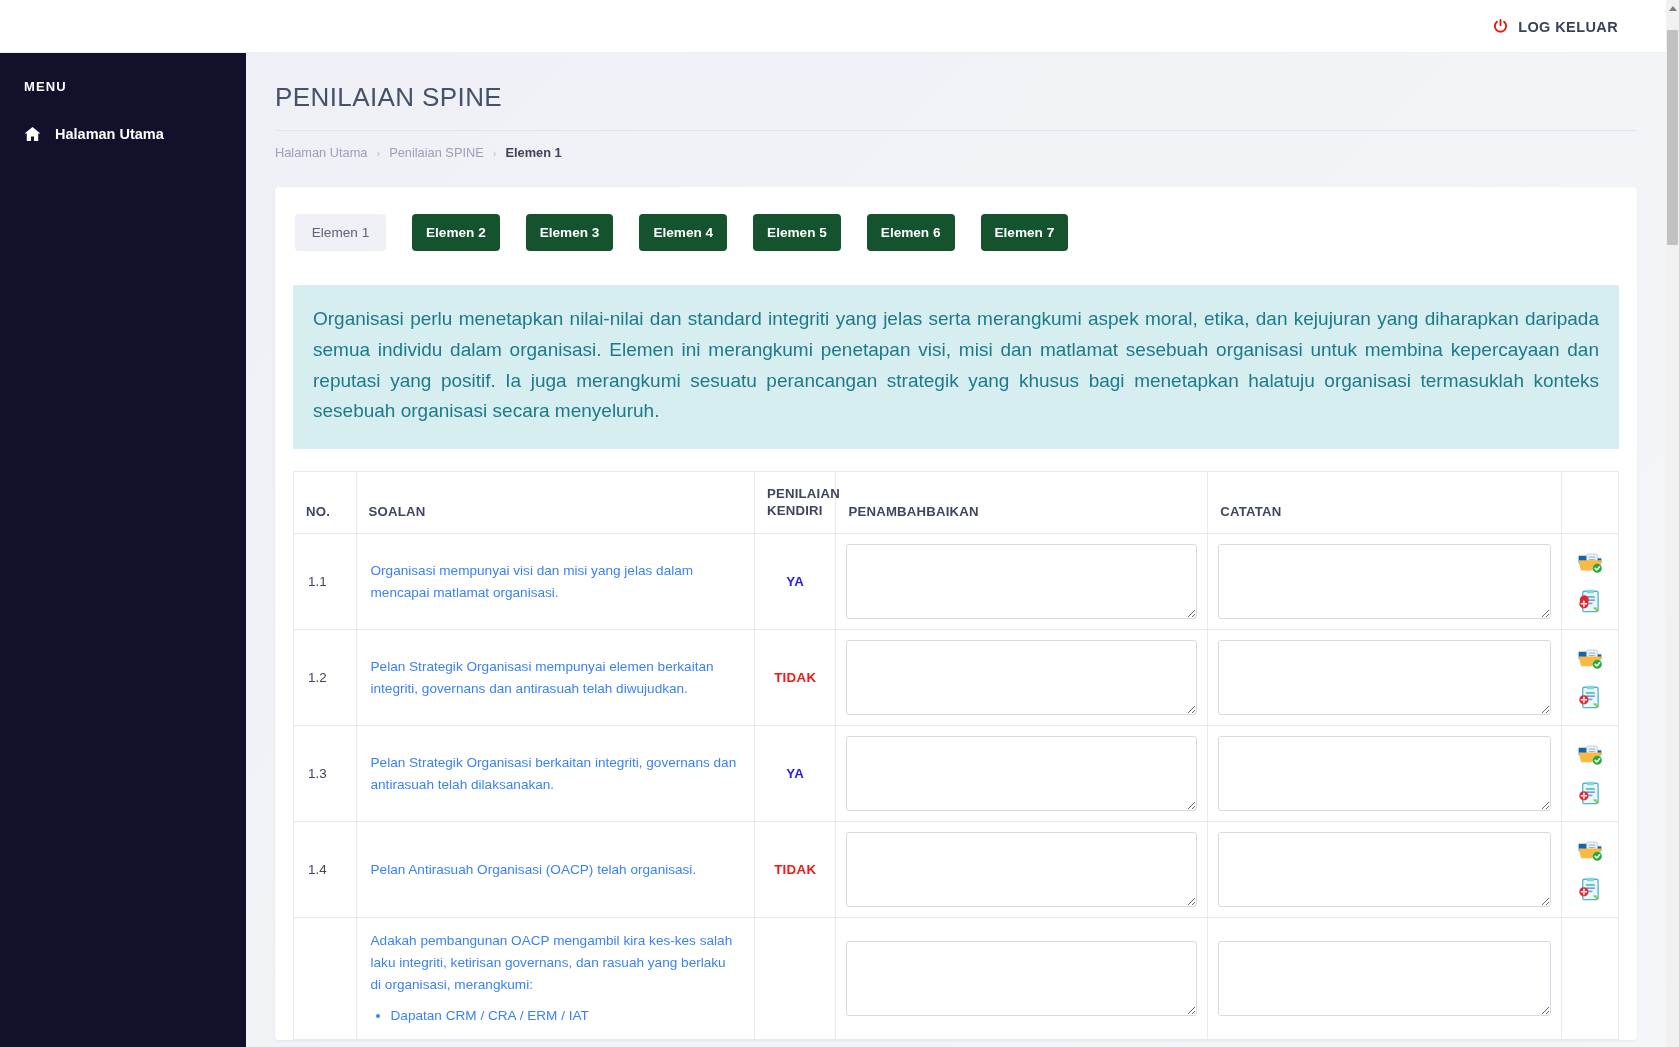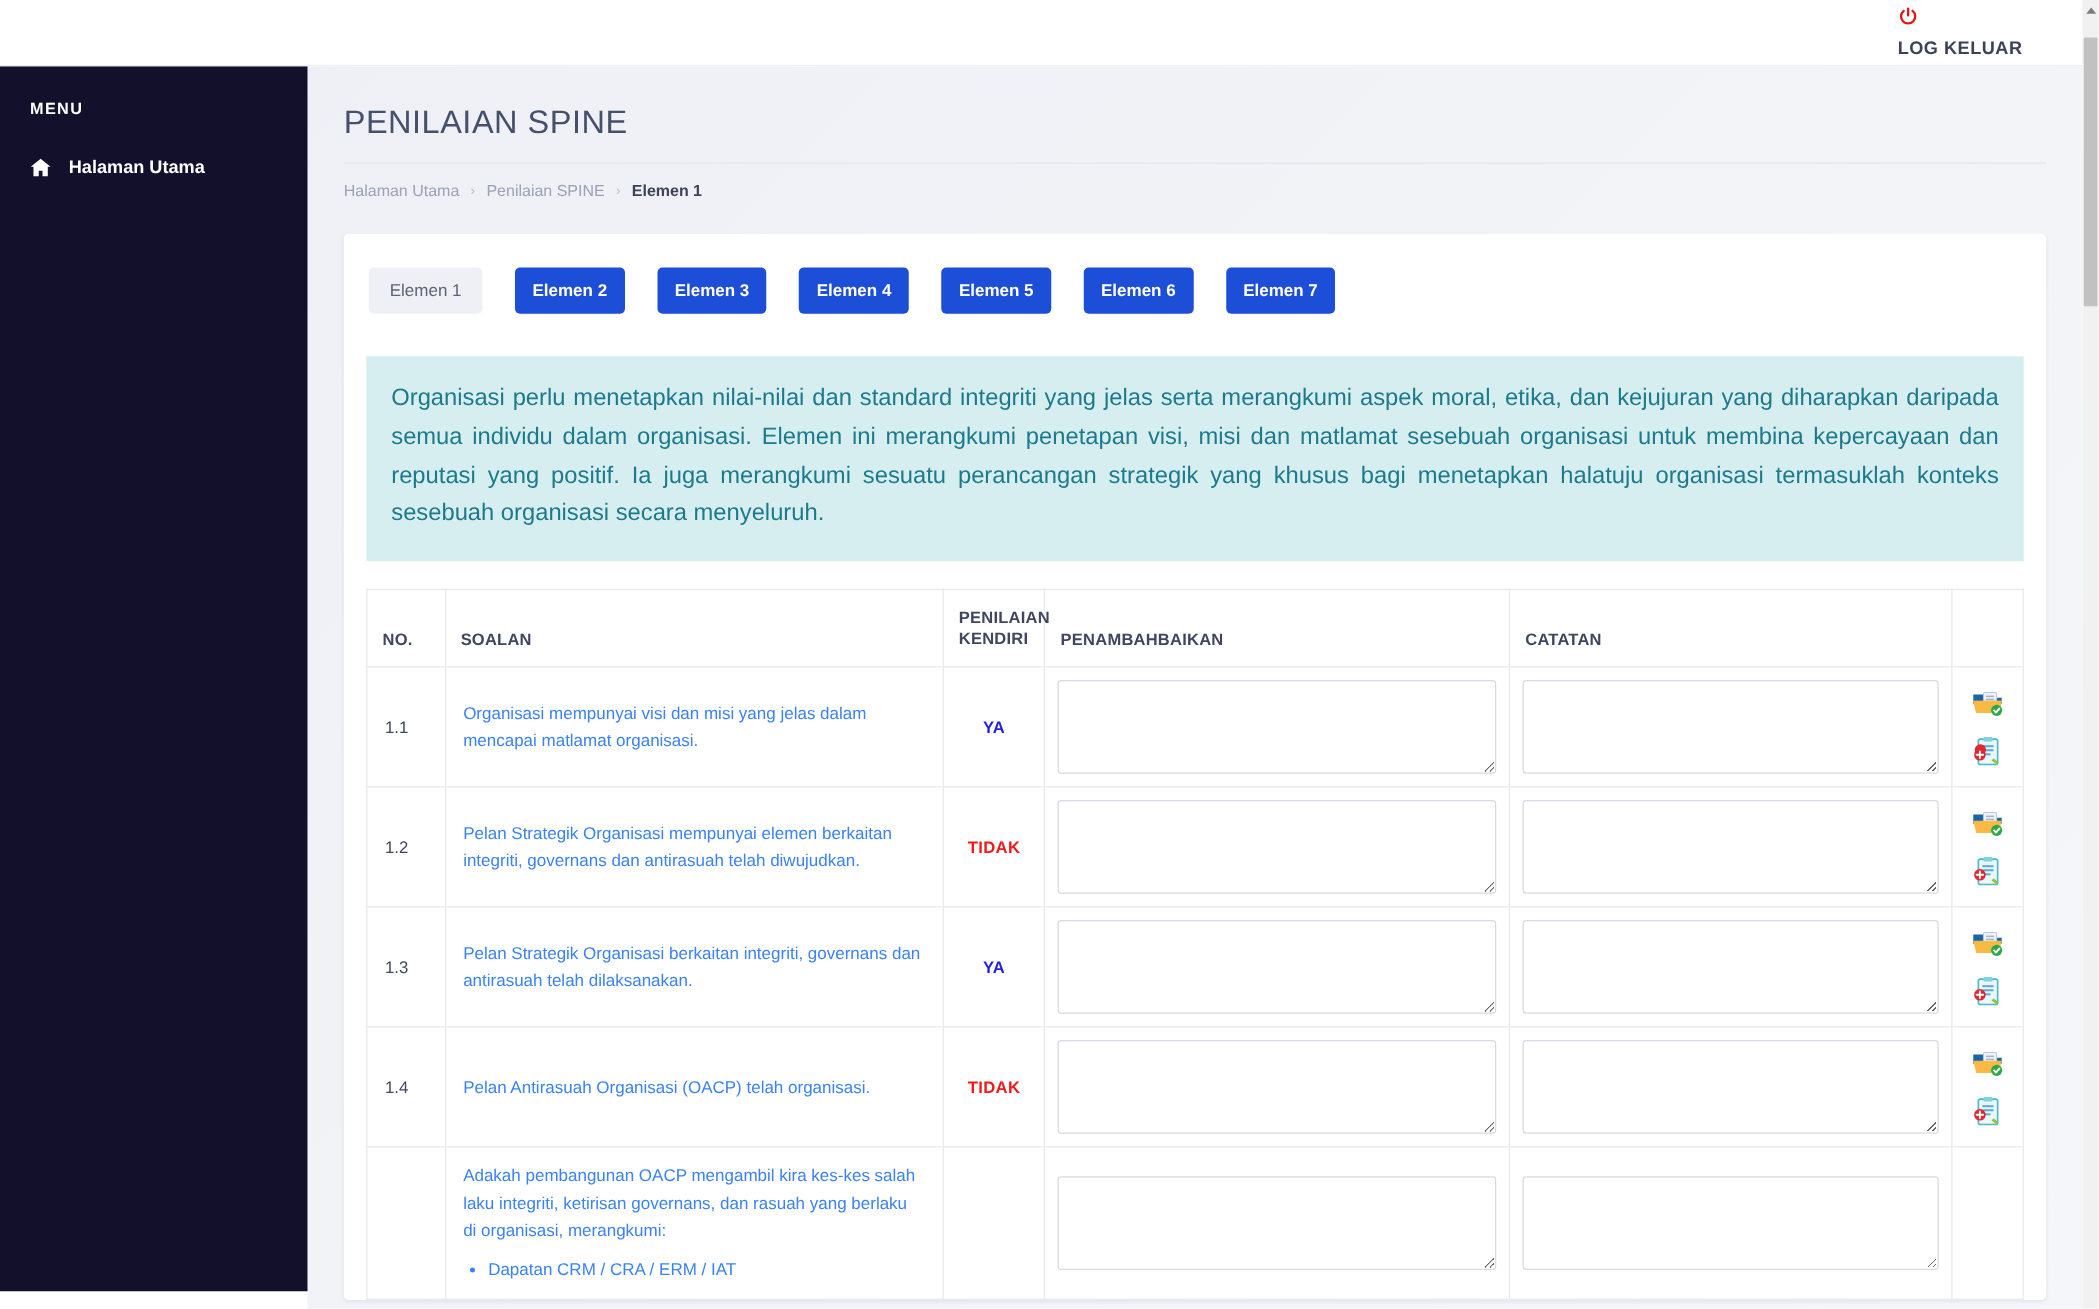--- a/index.html
+++ b/index.html
@@ -16,32 +16,32 @@
   .topbar {
     position: absolute; top: 0; left: 0;
     width: 1666px; height: 53px;
     background: #ffffff;
     display: flex; align-items: center; justify-content: flex-end;
     padding-right: 48px;
     border-bottom: 1px solid #eceef5;
     z-index: 5;
   }
   .logout {
-    display: flex; align-items: flex-start; gap: 9px;
+    display: flex; align-items: flex-end; gap: 9px;
     color: #3c4257; font-size: 14.5px; font-weight: 600;
-    letter-spacing: .4px; cursor: pointer; flex-direction: column;
+    letter-spacing: .4px; cursor: pointer;
   }
   .power-icon { width: 17px; height: 17px; display: block; }
 
   
   .sidebar {
-    position: absolute; top: 39px; left: 0;
+    position: absolute; top: 53px; left: 0;
     width: 246px; height: 994px;
     background: #12102b;
-    padding-top: 40px;
+    padding-top: 26px;
     z-index: 4;
   }
   .menu-title {
     color: #ffffff; font-size: 13px; font-weight: 700;
     letter-spacing: 1.1px; padding: 0 0 0 24px; margin-bottom: 24px;
   }
   .menu-item {
     display: flex; align-items: center; gap: 14px;
     padding: 8px 24px; color: #ffffff;
     font-size: 14.5px; font-weight: 700; cursor: pointer;
@@ -79,21 +79,21 @@
     box-shadow: 0 1px 3px rgba(30,34,60,.07);
     padding: 27px 18px 0 18px;
     min-height: 800px;
   }
 
   .tabs { display: flex; gap: 26px; padding: 0 0 0 2px; }
   .tab {
     min-width: 87px; height: 37px;
     display: flex; align-items: center; justify-content: center;
     border-radius: 4px; font-size: 13.6px; font-weight: 700;
-    color: #ffffff; background: #1d4ed8; cursor: pointer;
+    color: #ffffff; background: #14532d; cursor: pointer;
     padding: 0 14px;
   }
   .tab.inactive-light {
     background: #eff0f5; color: #5c6478; font-weight: 400;
     min-width: 91px;
   }
 
   
   .infobox {
     margin-top: 34px;

